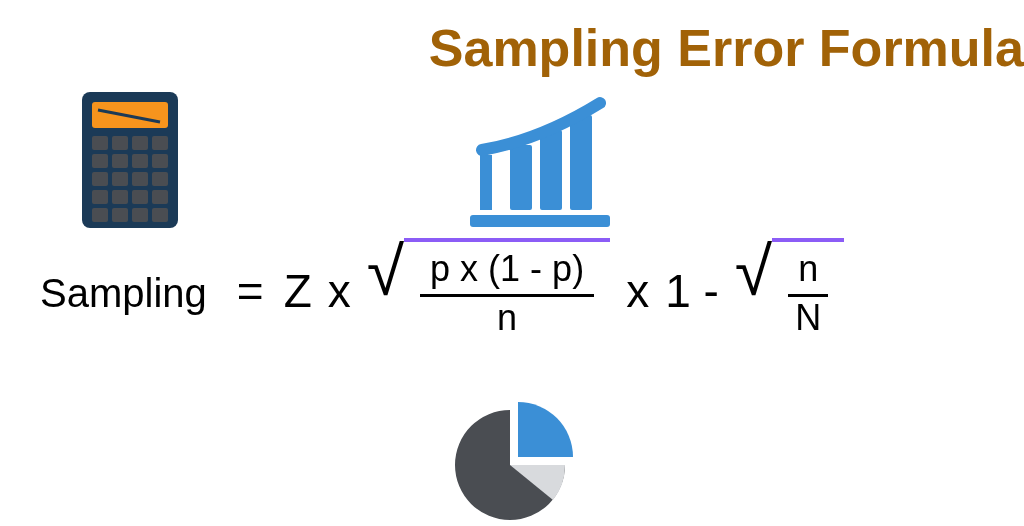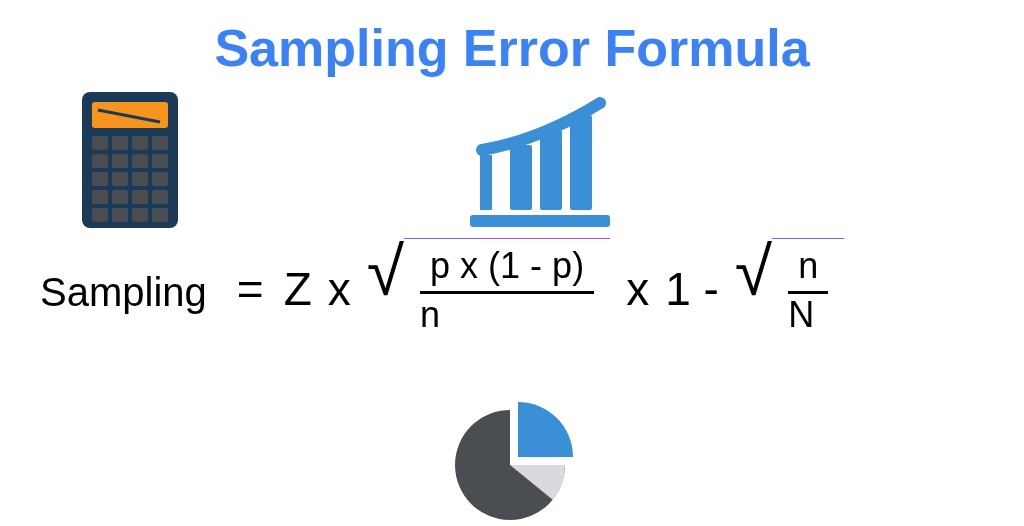--- a/index.html
+++ b/index.html
@@ -5,24 +5,24 @@
   * { margin: 0; padding: 0; box-sizing: border-box; }
   body {
     width: 1024px;
     height: 526px;
     background: #ffffff;
     font-family: Arial, Helvetica, sans-serif;
     position: relative;
     overflow: hidden;
   }
   .title {
-    text-align: center;
+    text-align: right;
     font-size: 52px;
     font-weight: bold;
-    color: #3b82f6;
+    color: #a16207;
     margin-top: 18px;
   }
   .calculator {
     position: absolute;
     left: 80px;
     top: 90px;
   }
   .barchart {
     position: absolute;
     left: 460px;
@@ -61,23 +61,23 @@
     margin: 0 8px;
   }
   .radical {
     font-size: 68px;
     line-height: 0.75;
     position: relative;
     top: 6px;
   }
   .frac-box {
     display: inline-block;
-    border-top: 1px solid #8b5cf6;
+    border-top: 4px solid #8b5cf6;
     padding: 6px 16px 0 16px;
-    text-align: left;
+    text-align: center;
     position: relative;
     top: -2px;
   }
   .frac-num {
     font-size: 36px;
     border-bottom: 3px solid #000;
     padding: 0 10px 4px 10px;
     display: inline-block;
     white-space: nowrap;
   }

